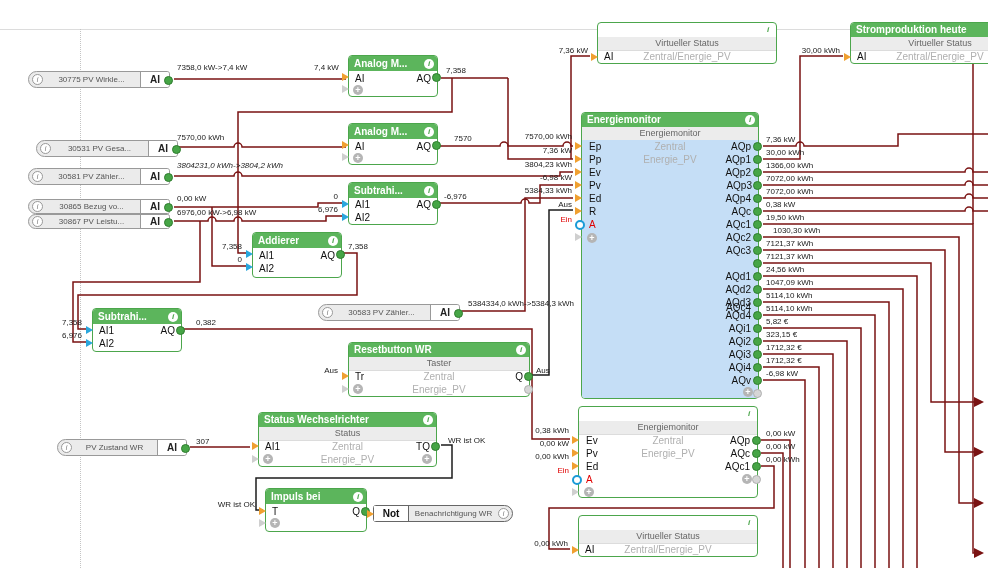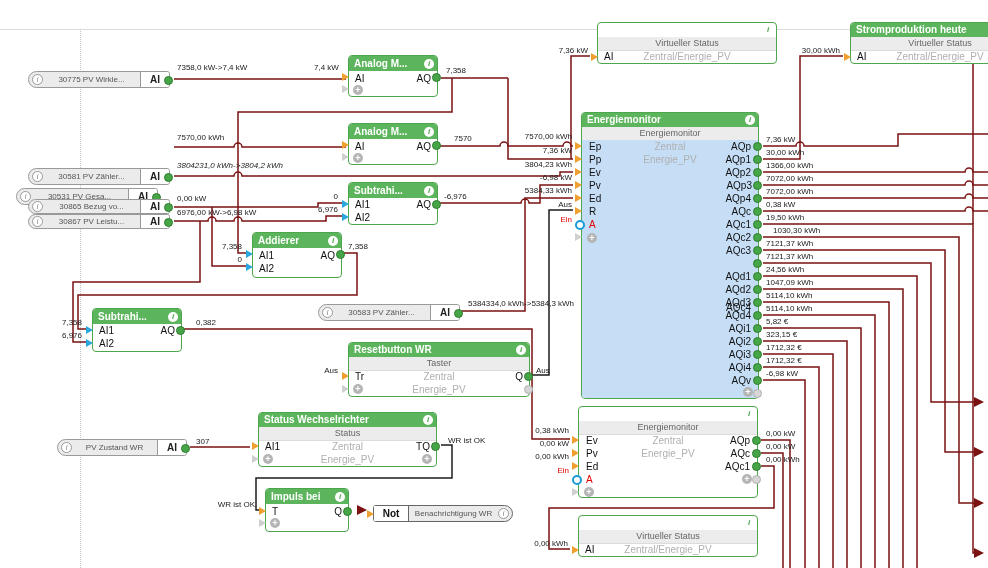--- a/index.html
+++ b/index.html
@@ -111,21 +111,21 @@
     <path d="M441 445 H452 V478 H256 V510 H263"></path>
   </g>
 </svg>
 
 <div class="capsule" style="left:28px;top:71px;width:142px;">
   <span class="isml">i</span>
   <span class="lbl">30775 PV Wirkle...</span>
   <span class="ai">AI</span>
   <span class="dot" style="right:-4px;top:4px;"></span>
 </div>
-<div class="capsule" style="left:16px;top:140px;width:142px;margin-top:48px;">
+<div class="capsule" style="left:36px;top:140px;width:142px;">
   <span class="isml">i</span>
   <span class="lbl">30531 PV Gesa...</span>
   <span class="ai">AI</span>
   <span class="dot" style="right:-4px;top:4px;"></span>
 </div>
 <div class="capsule" style="left:28px;top:168px;width:142px;">
   <span class="isml">i</span>
   <span class="lbl">30581 PV Zähler...</span>
   <span class="ai">AI</span>
   <span class="dot" style="right:-4px;top:4px;"></span>
@@ -233,21 +233,21 @@
   <span class="ctr" style="top:27px;">Zentral</span>
   <span class="prt" style="right:6px;top:27px;">TQ</span>
   <span class="ctr" style="top:40px;">Energie_PV</span>
   <span class="plus" style="left:4px;top:41px;">+</span>
   <span class="plus" style="right:4px;top:41px;">+</span>
   <span class="arr o" style="left:-7px;top:29px;"></span>
   <span class="arr g" style="left:-7px;top:42px;"></span>
   <span class="dot" style="right:-4px;top:29px;"></span>
 </div>
 
-<div class="fb" style="left:265px;top:488px;width:84px;height:44px;">
+<div class="fb" style="left:265px;top:488px;width:102px;height:44px;">
   <div class="fh tall">Impuls bei</div>
   <span class="iwht" style="top:2.5px;">i</span>
   <span class="prt" style="left:6px;top:16px;">T</span>
   <span class="prt" style="right:6px;top:16px;">Q</span>
   <span class="plus" style="left:4px;top:29px;">+</span>
   <span class="arr o" style="left:-7px;top:18px;"></span>
   <span class="arr g" style="left:-7px;top:30px;"></span>
   <span class="dot" style="right:-4px;top:18px;"></span>
 </div>
 

